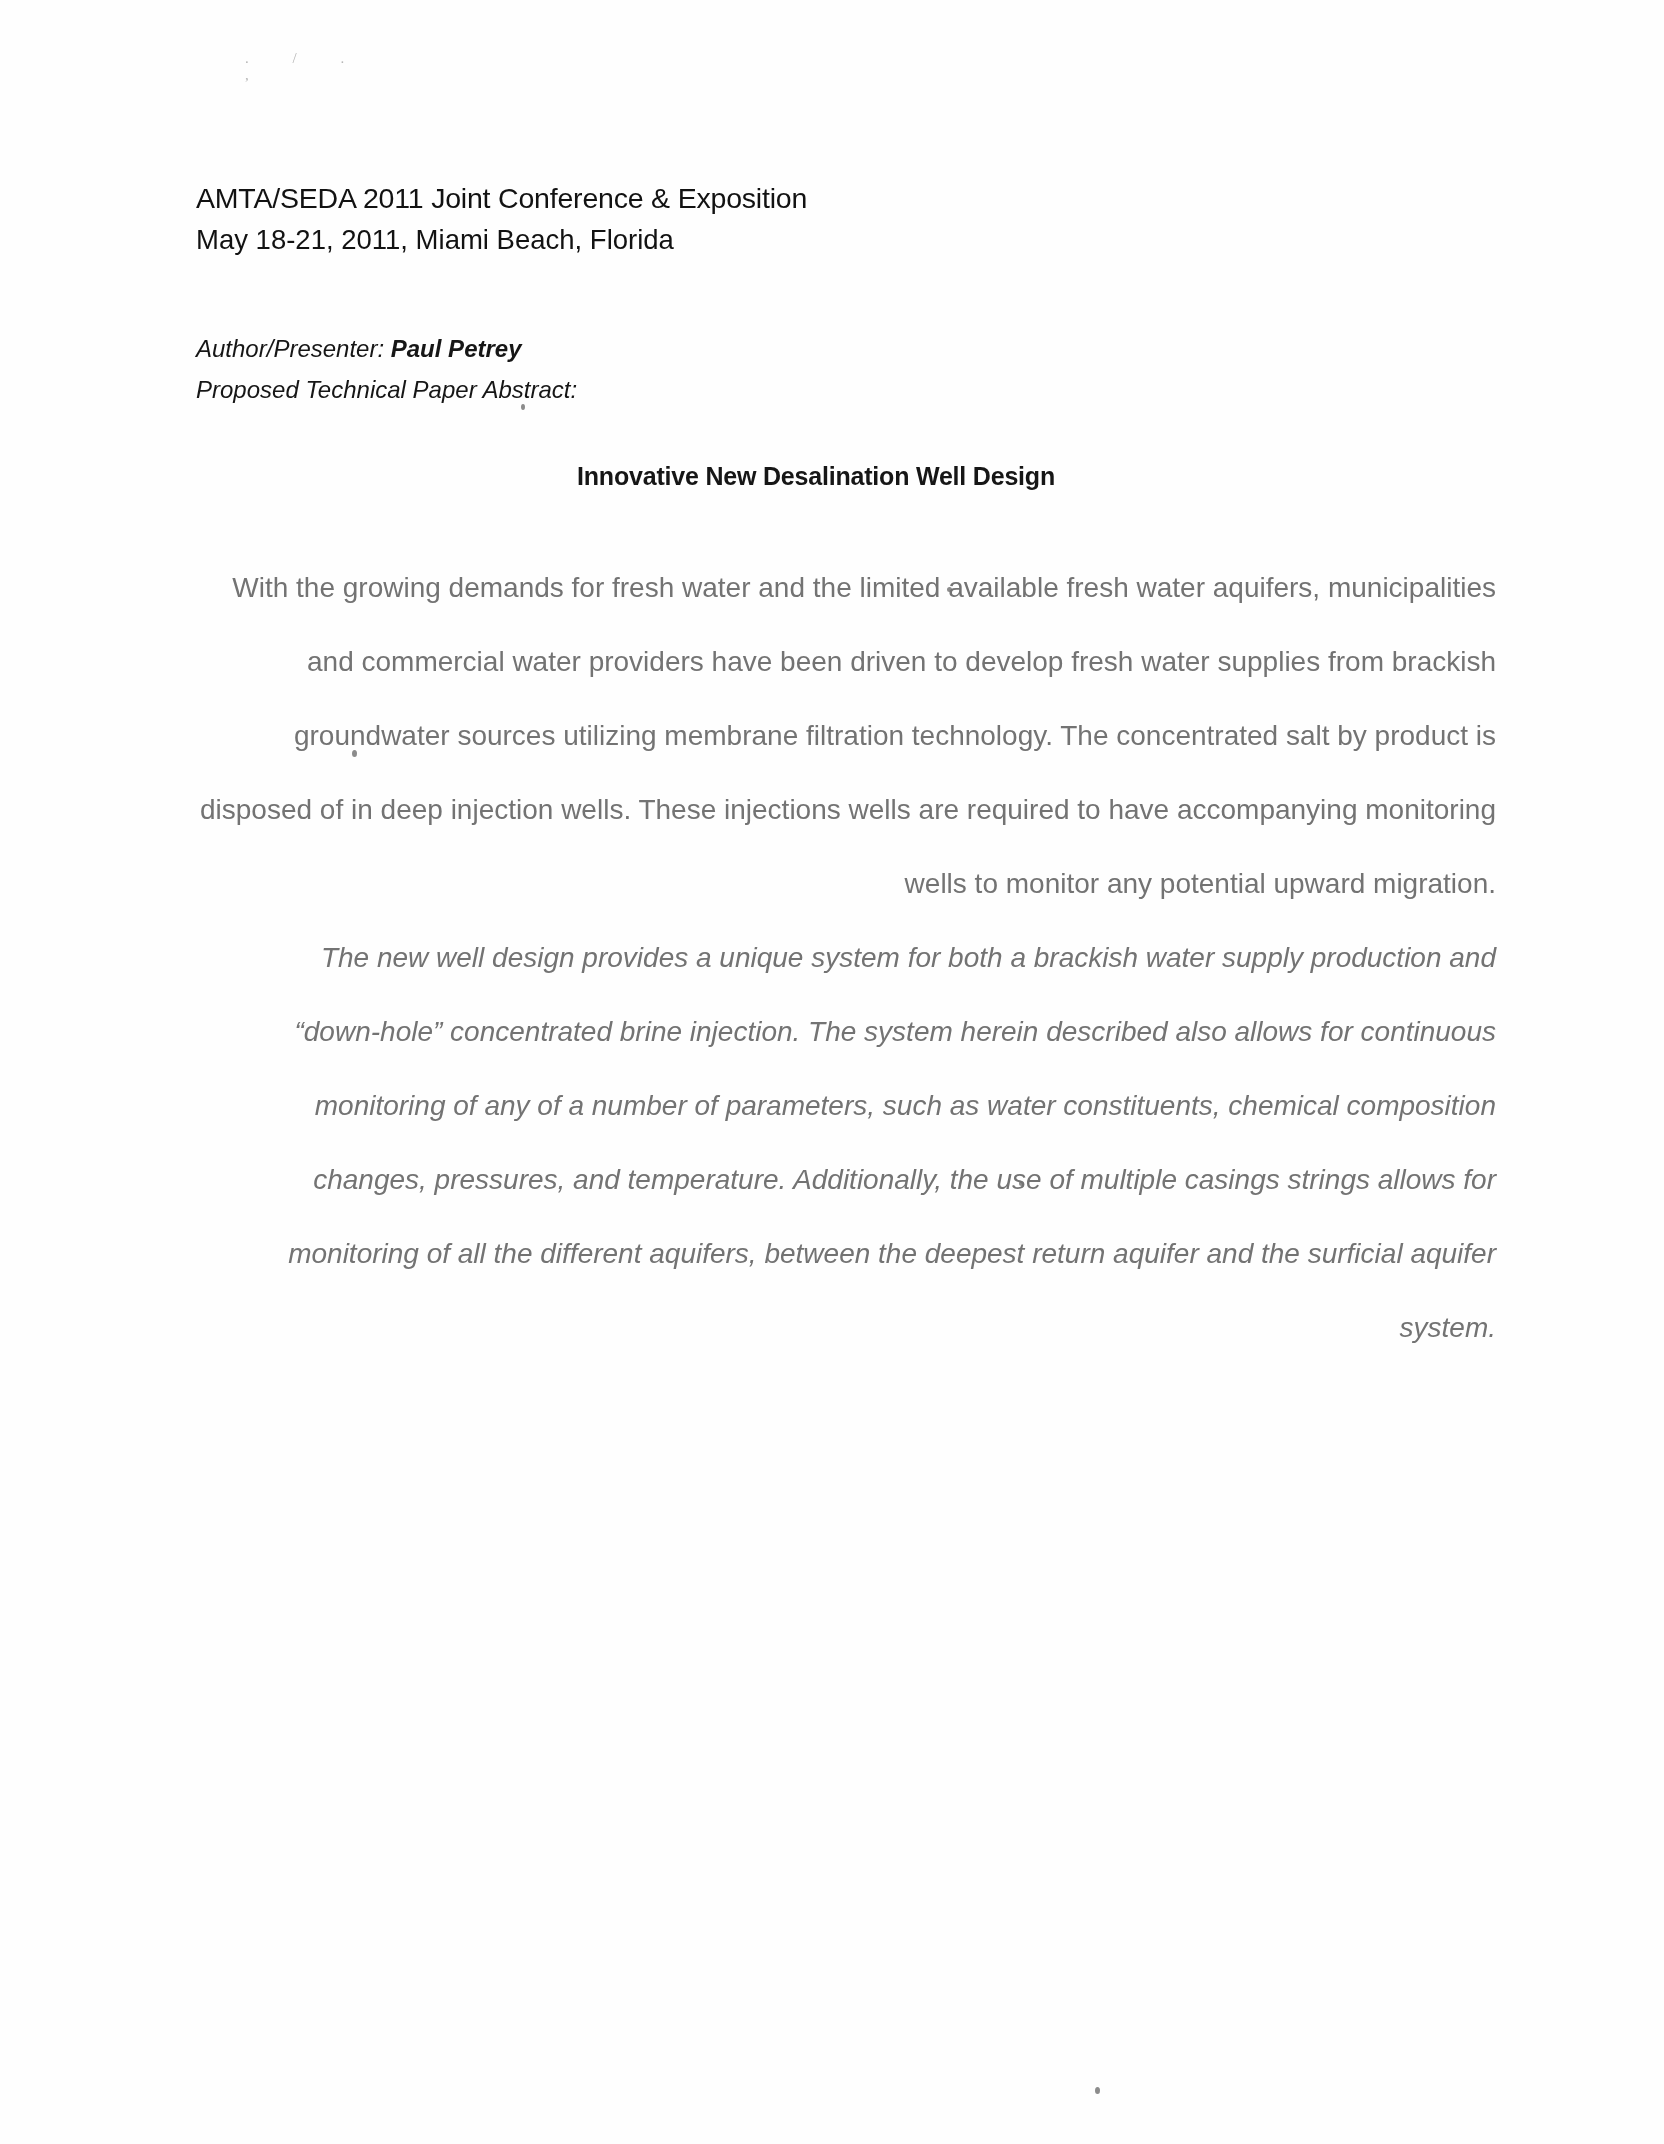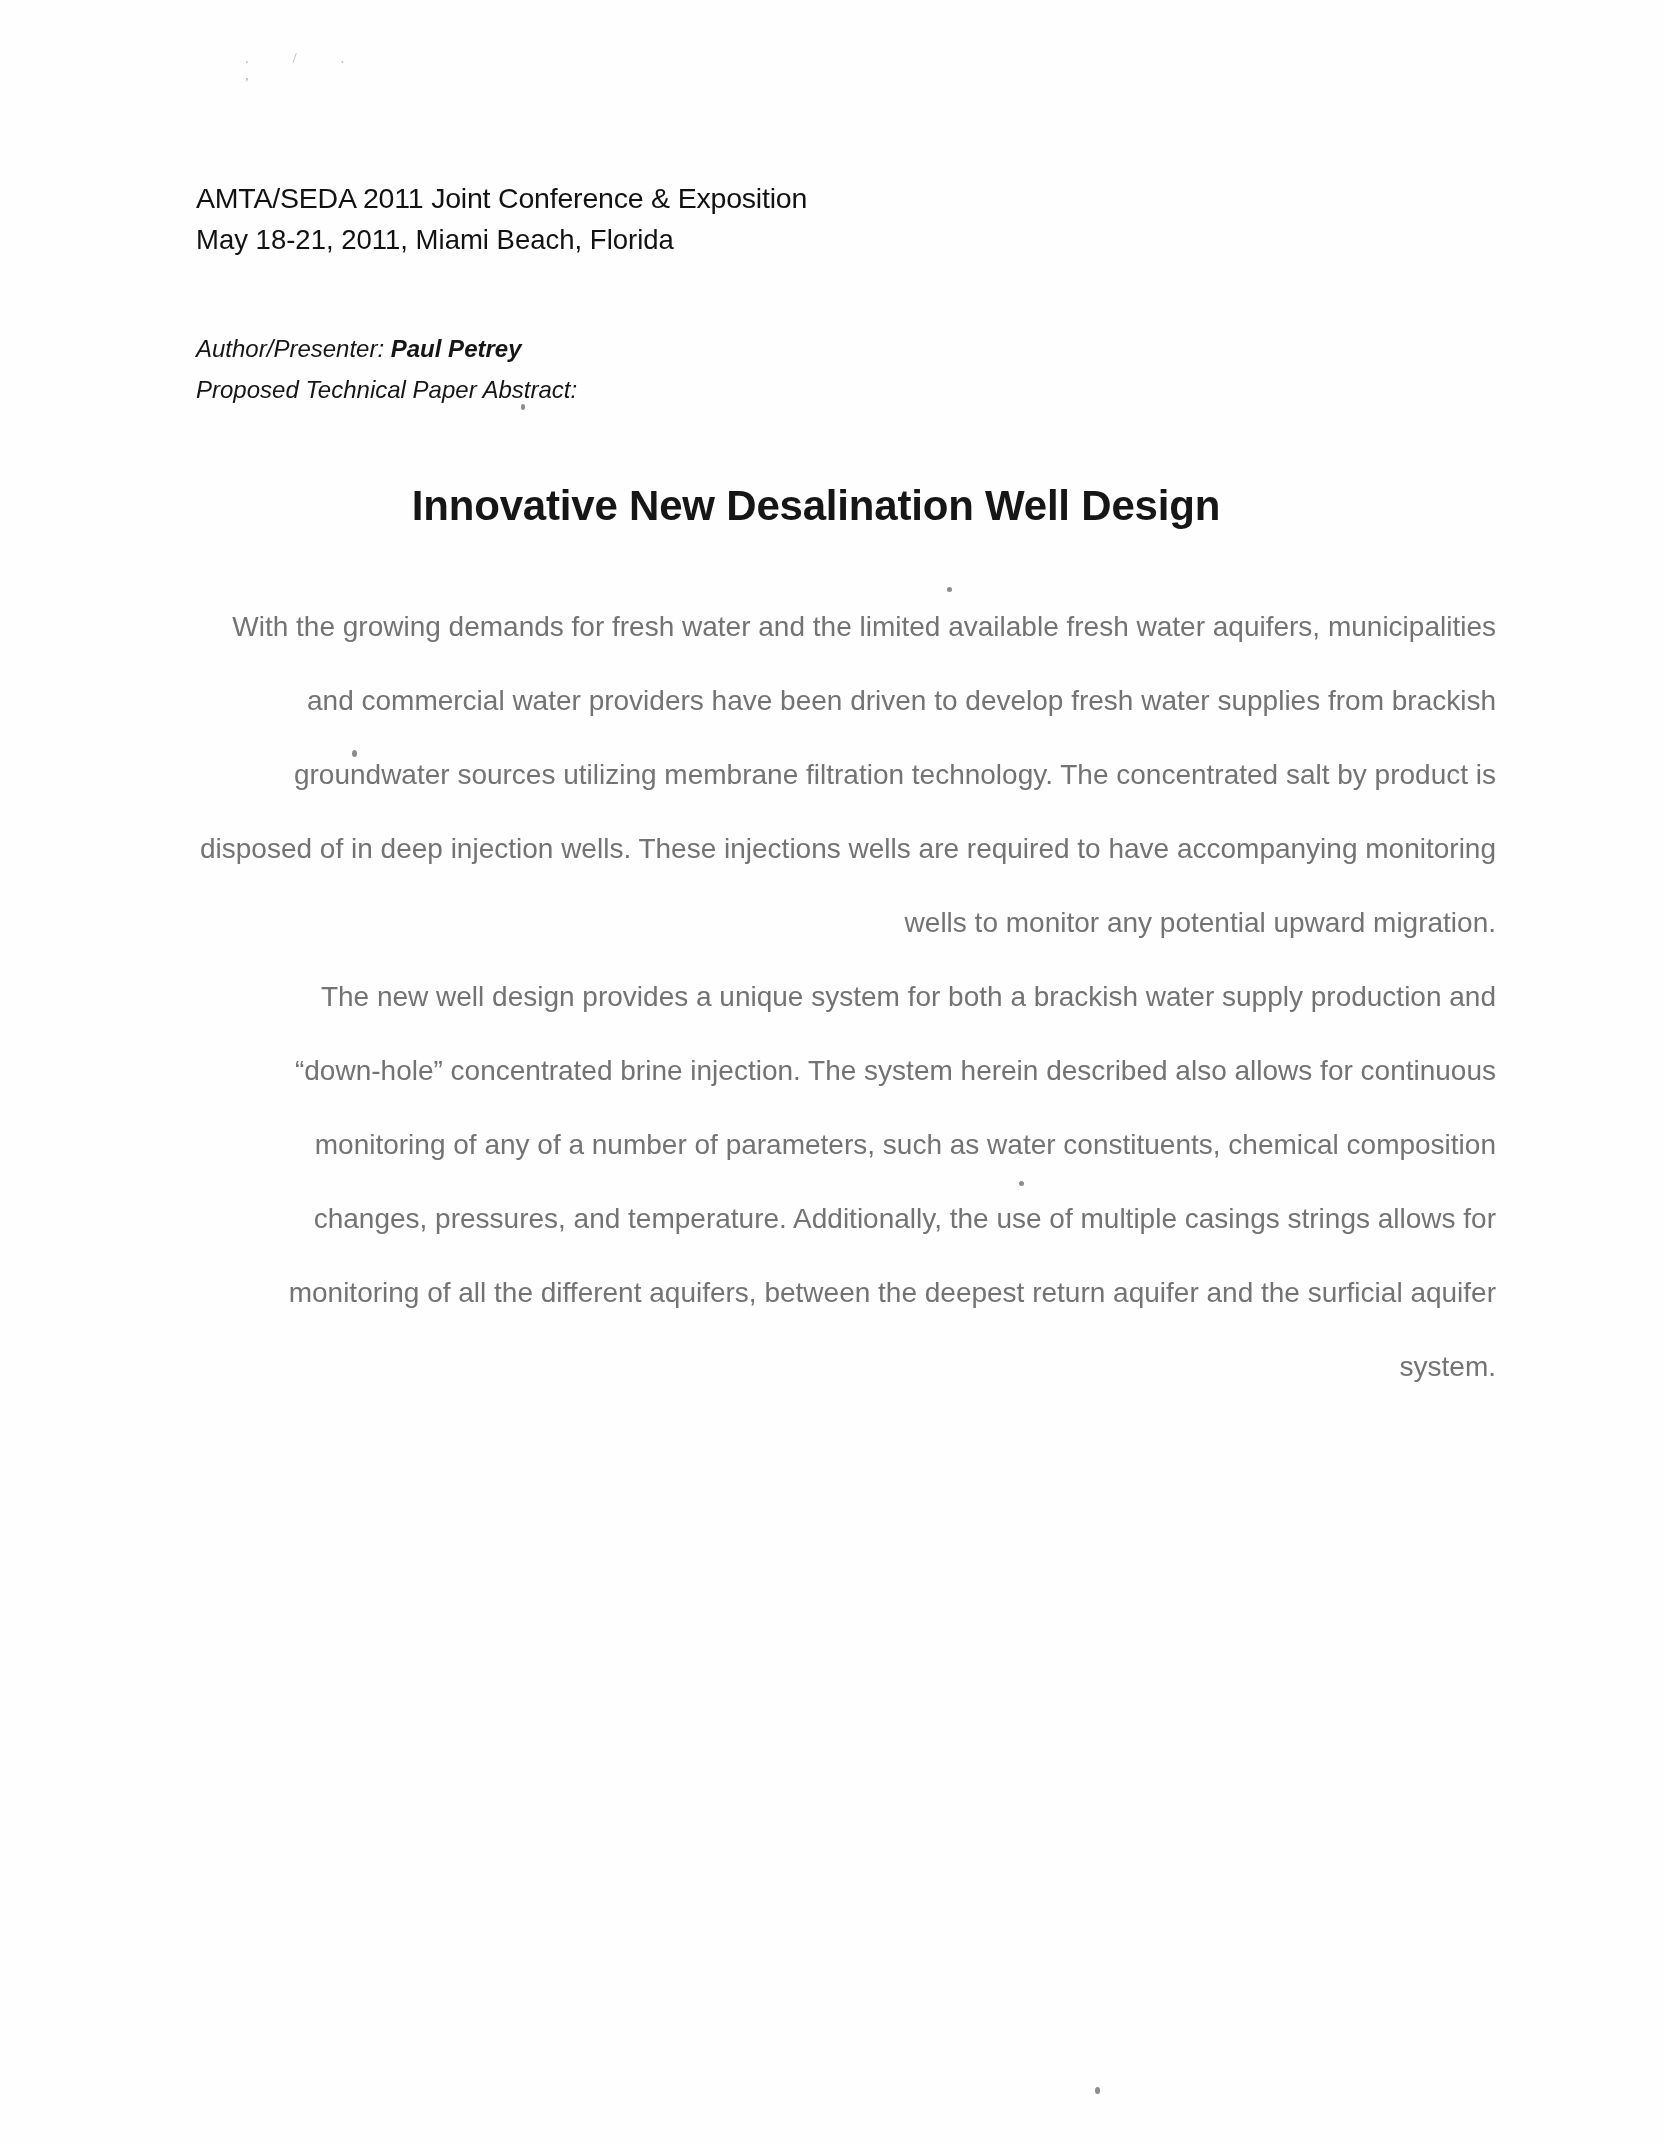--- a/index.html
+++ b/index.html
@@ -58,39 +58,40 @@
   .author-block {
     margin-top: 68px;
     font-size: 24px;
     line-height: 41px;
     font-style: italic;
   }
   .author-name {
     font-weight: bold;
   }
   .paper-title {
-    margin-top: 72px;
+    margin-top: 52px;
     text-align: center;
     font-weight: bold;
-    font-size: 42px;
+    font-size: 25px;
     letter-spacing: -0.2px;
     padding-right: 60px;
   }
   .abstract {
     margin-top: 60px;
     font-size: 28px;
     line-height: 74px;
     text-align: right;
     color: #737373;
   }
   .abstract p {
     margin: 0;
   }
   .abstract p.indent {
     text-indent: 76px;
+    font-style: italic;
   }
   .speck {
     position: absolute;
     background: #8c8c8c;
     border-radius: 50%;
   }
   .s1 { left: 947px; top: 587px; width: 5px; height: 5px; }
   .s2 { left: 352px; top: 750px; width: 5px; height: 7px; }
   .s3 { left: 521px; top: 404px; width: 4px; height: 6px; }
   .s4 { left: 1019px; top: 1181px; width: 5px; height: 5px; }

